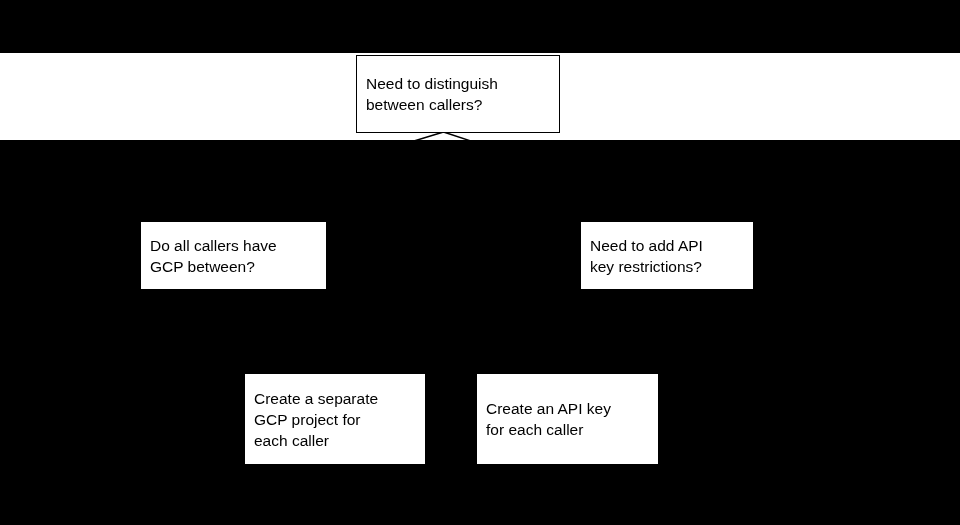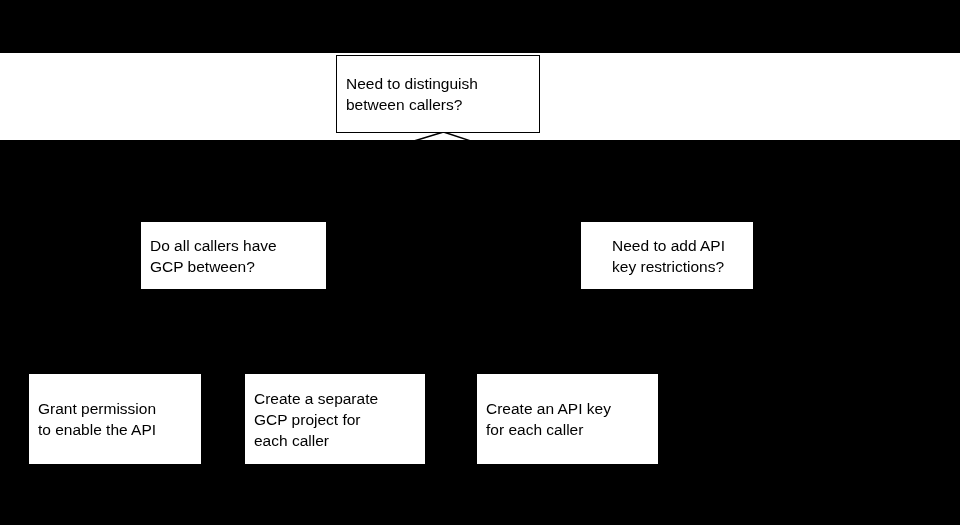--- a/index.html
+++ b/index.html
@@ -43,41 +43,40 @@
     color: #000000;
     font-size: 15.5px;
     line-height: 21px;
     padding: 0 6px 0 9px;
   }
   .node span {
     white-space: pre-line;
   }
   
   .node.root {
-    left: 336px;
+    left: 356px;
     top: 55px;
     width: 204px;
     height: 78px;
     border: 1.5px solid #000000;
   }
   
   .node.branch-left {
     left: 140px;
     top: 221px;
     width: 187px;
     height: 69px;
     border: 1.5px solid #000000;
   }
   .node.branch-right {
     left: 580px;
     top: 221px;
     width: 174px;
     height: 69px;
     border: 1.5px solid #000000;
-    justify-content: center;
   }
   
   .node.leaf-1 {
     left: 28px;
     top: 373px;
     width: 174px;
     height: 92px;
     border: 1.5px solid #000000;
   }
   .node.leaf-2 {
@@ -122,24 +121,20 @@
   <div class="node branch-left">
     <span>Do all callers have
 GCP between?</span>
   </div>
 
   <div class="node branch-right">
     <span>Need to add API
 key restrictions?</span>
   </div>
 
-  <div class="node leaf-1">
-    <span>Grant permission
-to enable the API</span>
-  </div>
 
   <div class="node leaf-2">
     <span>Create a separate
 GCP project for
 each caller</span>
   </div>
 
   <div class="node leaf-3">
     <span>Create an API key
 for each caller</span>

